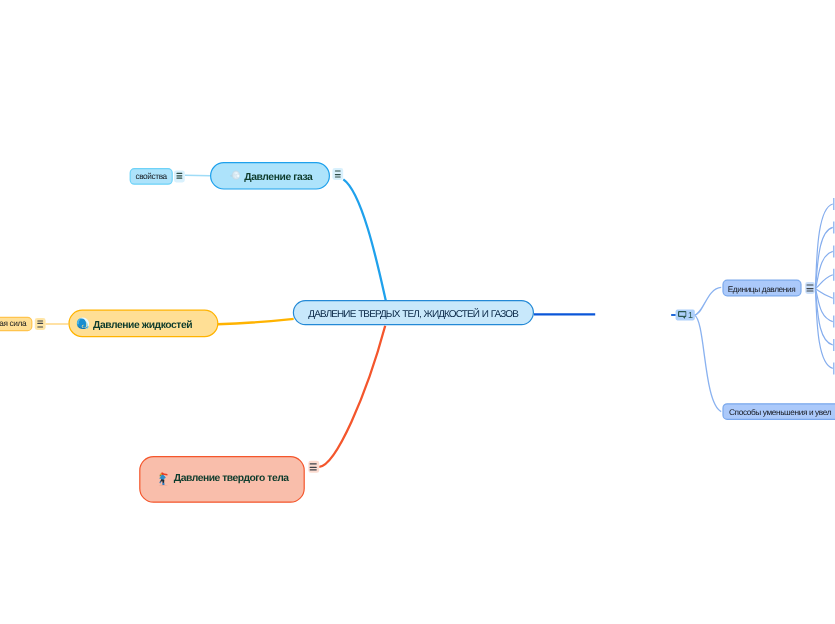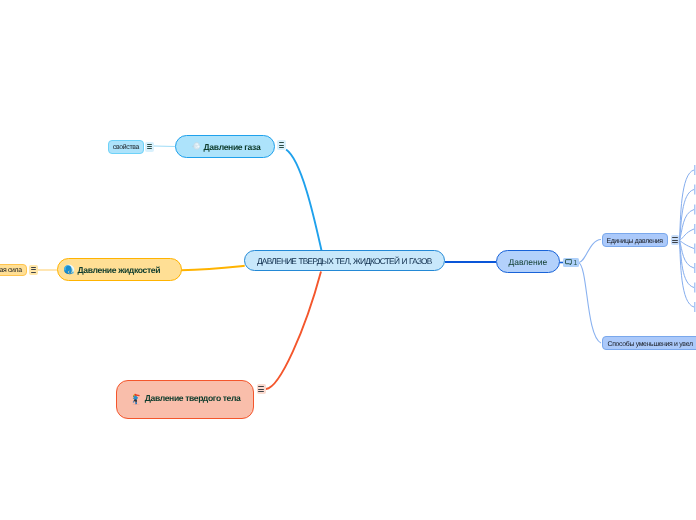--- a/index.html
+++ b/index.html
@@ -202,23 +202,20 @@
     <path d="M3.2 20.2 L6 21.6 L4.2 24.6 L1.8 23.2 Z" fill="#2b7bc6" opacity="0.85"></path>
   </svg>
   <span class="lbl">Давление твердого тела</span>
 </div>
 <div class="handle" id="h-sol">
       <i></i>
       <i></i>
       <i></i>
     </div>
 
-<div class="node" id="n-pres">
-  <span class="lbl">Давление</span>
-</div>
 
 <div class="handle" id="badge">
   <svg width="7.2" height="6.6" viewBox="0 0 18 16.5">
     <path d="M2.6 1.6 H15.4 A1.4 1.4 0 0 1 16.8 3 V10.4 A1.4 1.4 0 0 1 15.4 11.8 H13.6 L13.6 14.8 L11 11.8 H2.6 A1.4 1.4 0 0 1 1.2 10.4 V3 A1.4 1.4 0 0 1 2.6 1.6 Z" fill="none" stroke="#2b5750" stroke-width="2.5" stroke-linejoin="round"></path>
   </svg>
   <span class="cnt">1</span>
 </div>
 
 <div class="node" id="n-units">
   <span class="lbl">Единицы давления</span>

